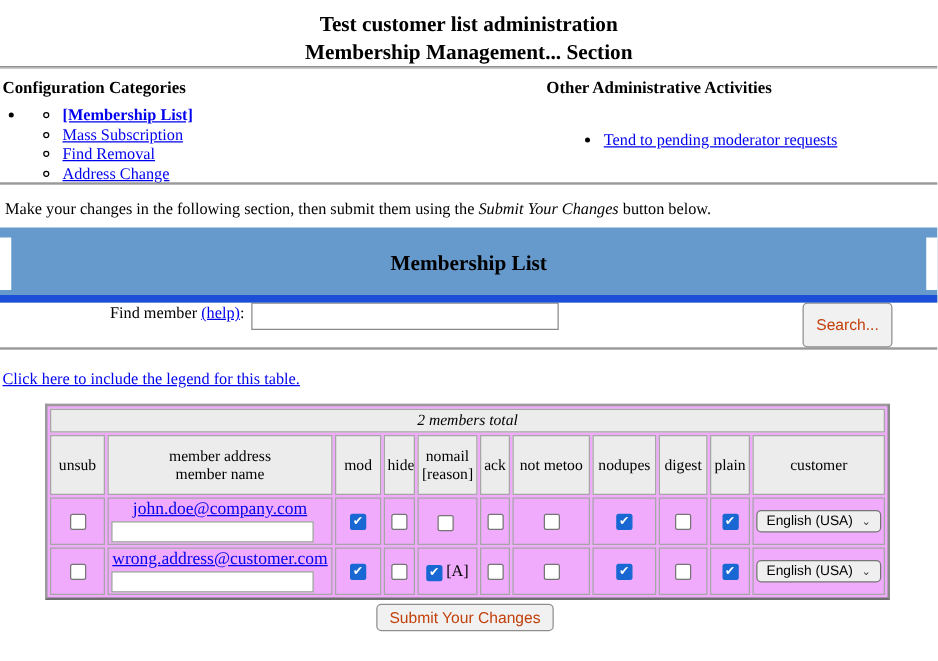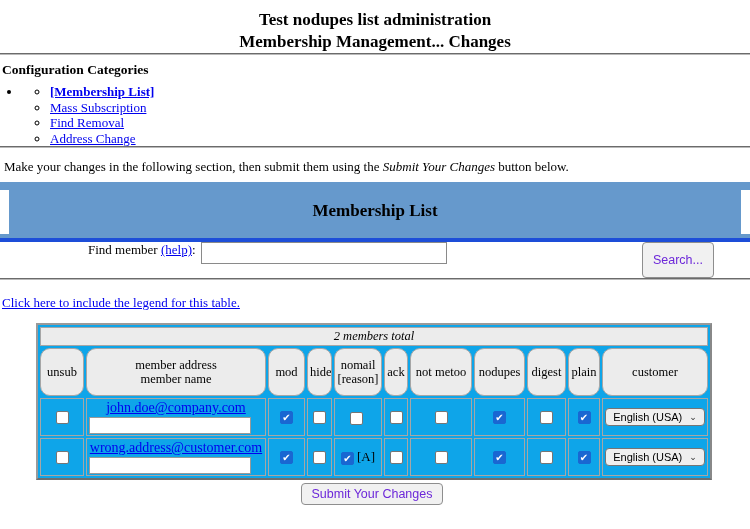--- a/index.html
+++ b/index.html
@@ -37,59 +37,59 @@
   .ul-sub li:first-child a { font-weight:bold; }
   .mgmt-label { font-weight:bold; }
   .ul-moderator { padding-left:46px; margin-top:26px; }
 
   .instructions { margin:11px 0 0 2px; line-height:15px; }
   .instructions .em { font-style:italic; }
 
   
   .banner {
     position:relative; margin:8px -2px 0 -2px; height:60px;
-    background:#6699CC; border-bottom:4px solid #1d4ed8;
+    background:#6699CC; border-bottom:6px solid #1d4ed8;
     text-align:center; font-weight:bold; font-size:17px; line-height:58px;
   }
   .banner::before, .banner::after {
     content:""; position:absolute; top:8px; bottom:4px; width:9px; background:#fff;
   }
   .banner::before { left:0; }
   .banner::after { right:0; }
 
   
   .find-row { height:36px; display:flex; }
   .find-label { margin-left:86px; white-space:nowrap; }
   .find-input {
     margin-left:5px; width:246px; height:22px;
     border:1px solid #8a8a8a; background:#fff;
     font-family:"Liberation Sans", sans-serif; font-size:12px; padding:0 4px;
   }
   button {
     font-family:"Liberation Sans", sans-serif; font-size:12.5px;
     background:#f1f1f1; border:1px solid #8e8e8e; border-radius:4px;
-    padding:3px 10px; color:#6d28d9; cursor:pointer;
+    padding:3px 10px; color:#c2410c; cursor:pointer;
   }
   .search-btn { margin-left:auto; margin-right:34px; }
 
   .legend-link { display:inline-block; margin:15px 16px 0 0; }
 
   
   table.members {
     margin:12px 0 0 34px; width:672px;
     border-collapse:separate; border-spacing:2px;
     border:2px solid #9a9a9a; border-bottom-color:#6e6e6e; border-right-color:#888;
-    background:#0ea5e9; table-layout:fixed;
+    background:#f0abfc; table-layout:fixed;
     font-size:12.5px;
   }
   table.members td {
     border:1px solid #a6a6a6; text-align:center; vertical-align:middle;
     padding:1px 2px; overflow:hidden;
   }
-  td.hdr { background:#ececec; line-height:14px; height:48px;border-radius:10px; }
+  td.hdr { background:#ececec; line-height:14px; height:48px; }
   td.total-cell { background:#ececec; font-style:italic; height:18px; line-height:15px; }
   td.member-cell { text-align:left; vertical-align:top; padding:1px 3px; }
   tr.data-row td { height:36px; }
   .name-input {
     display:block; margin-top:1px; width:162px; height:17px;
     border:1px solid #999; font-family:"Liberation Sans", sans-serif; font-size:11px; padding:0 3px;
   }
   .email-link { font-size:14px; }
 
   
@@ -116,41 +116,47 @@
   .select .chev { font-size:9px; line-height:8px; color:#333; }
 
   .submit-row { width:672px; margin-left:34px; text-align:center; margin-top:3px; }
 </style>
 </head>
 <body>
 
 
 
 <div class="titles">
-  <div>Test nodupes list administration</div>
-  <div>Membership Management... Changes</div>
+  <div>Test customer list administration</div>
+  <div>Membership Management... Section</div>
 </div>
 
 <hr class="rule rule-1">
 
 <div class="nav-row">
   <div class="nav-left">
     <div class="nav-heading">Configuration Categories</div>
     <div class="nav-lists">
       <ul class="ul-mgmt">
         <li>
           <ul class="ul-sub">
             <li><a href="#">[Membership List]</a></li>
             <li><a href="#">Mass Subscription</a></li>
             <li><a href="#">Find Removal</a></li>
             <li><a href="#">Address Change</a></li>
           </ul>
         </li>
       </ul>
     </div>
+  </div>
+  <div class="nav-right">
+    <div class="nav-heading">Other Administrative Activities</div>
+    <ul class="ul-moderator">
+      <li><a href="#">Tend to pending moderator requests</a></li>
+    </ul>
   </div>
 </div>
 
 <hr class="rule rule-2">
 
 <p class="instructions"><span>Make your changes in the following section, then submit them using the </span><span class="em">Submit Your Changes</span><span> button below.</span></p>
 
 <div class="banner">
   <span>Membership List</span>
 </div>

